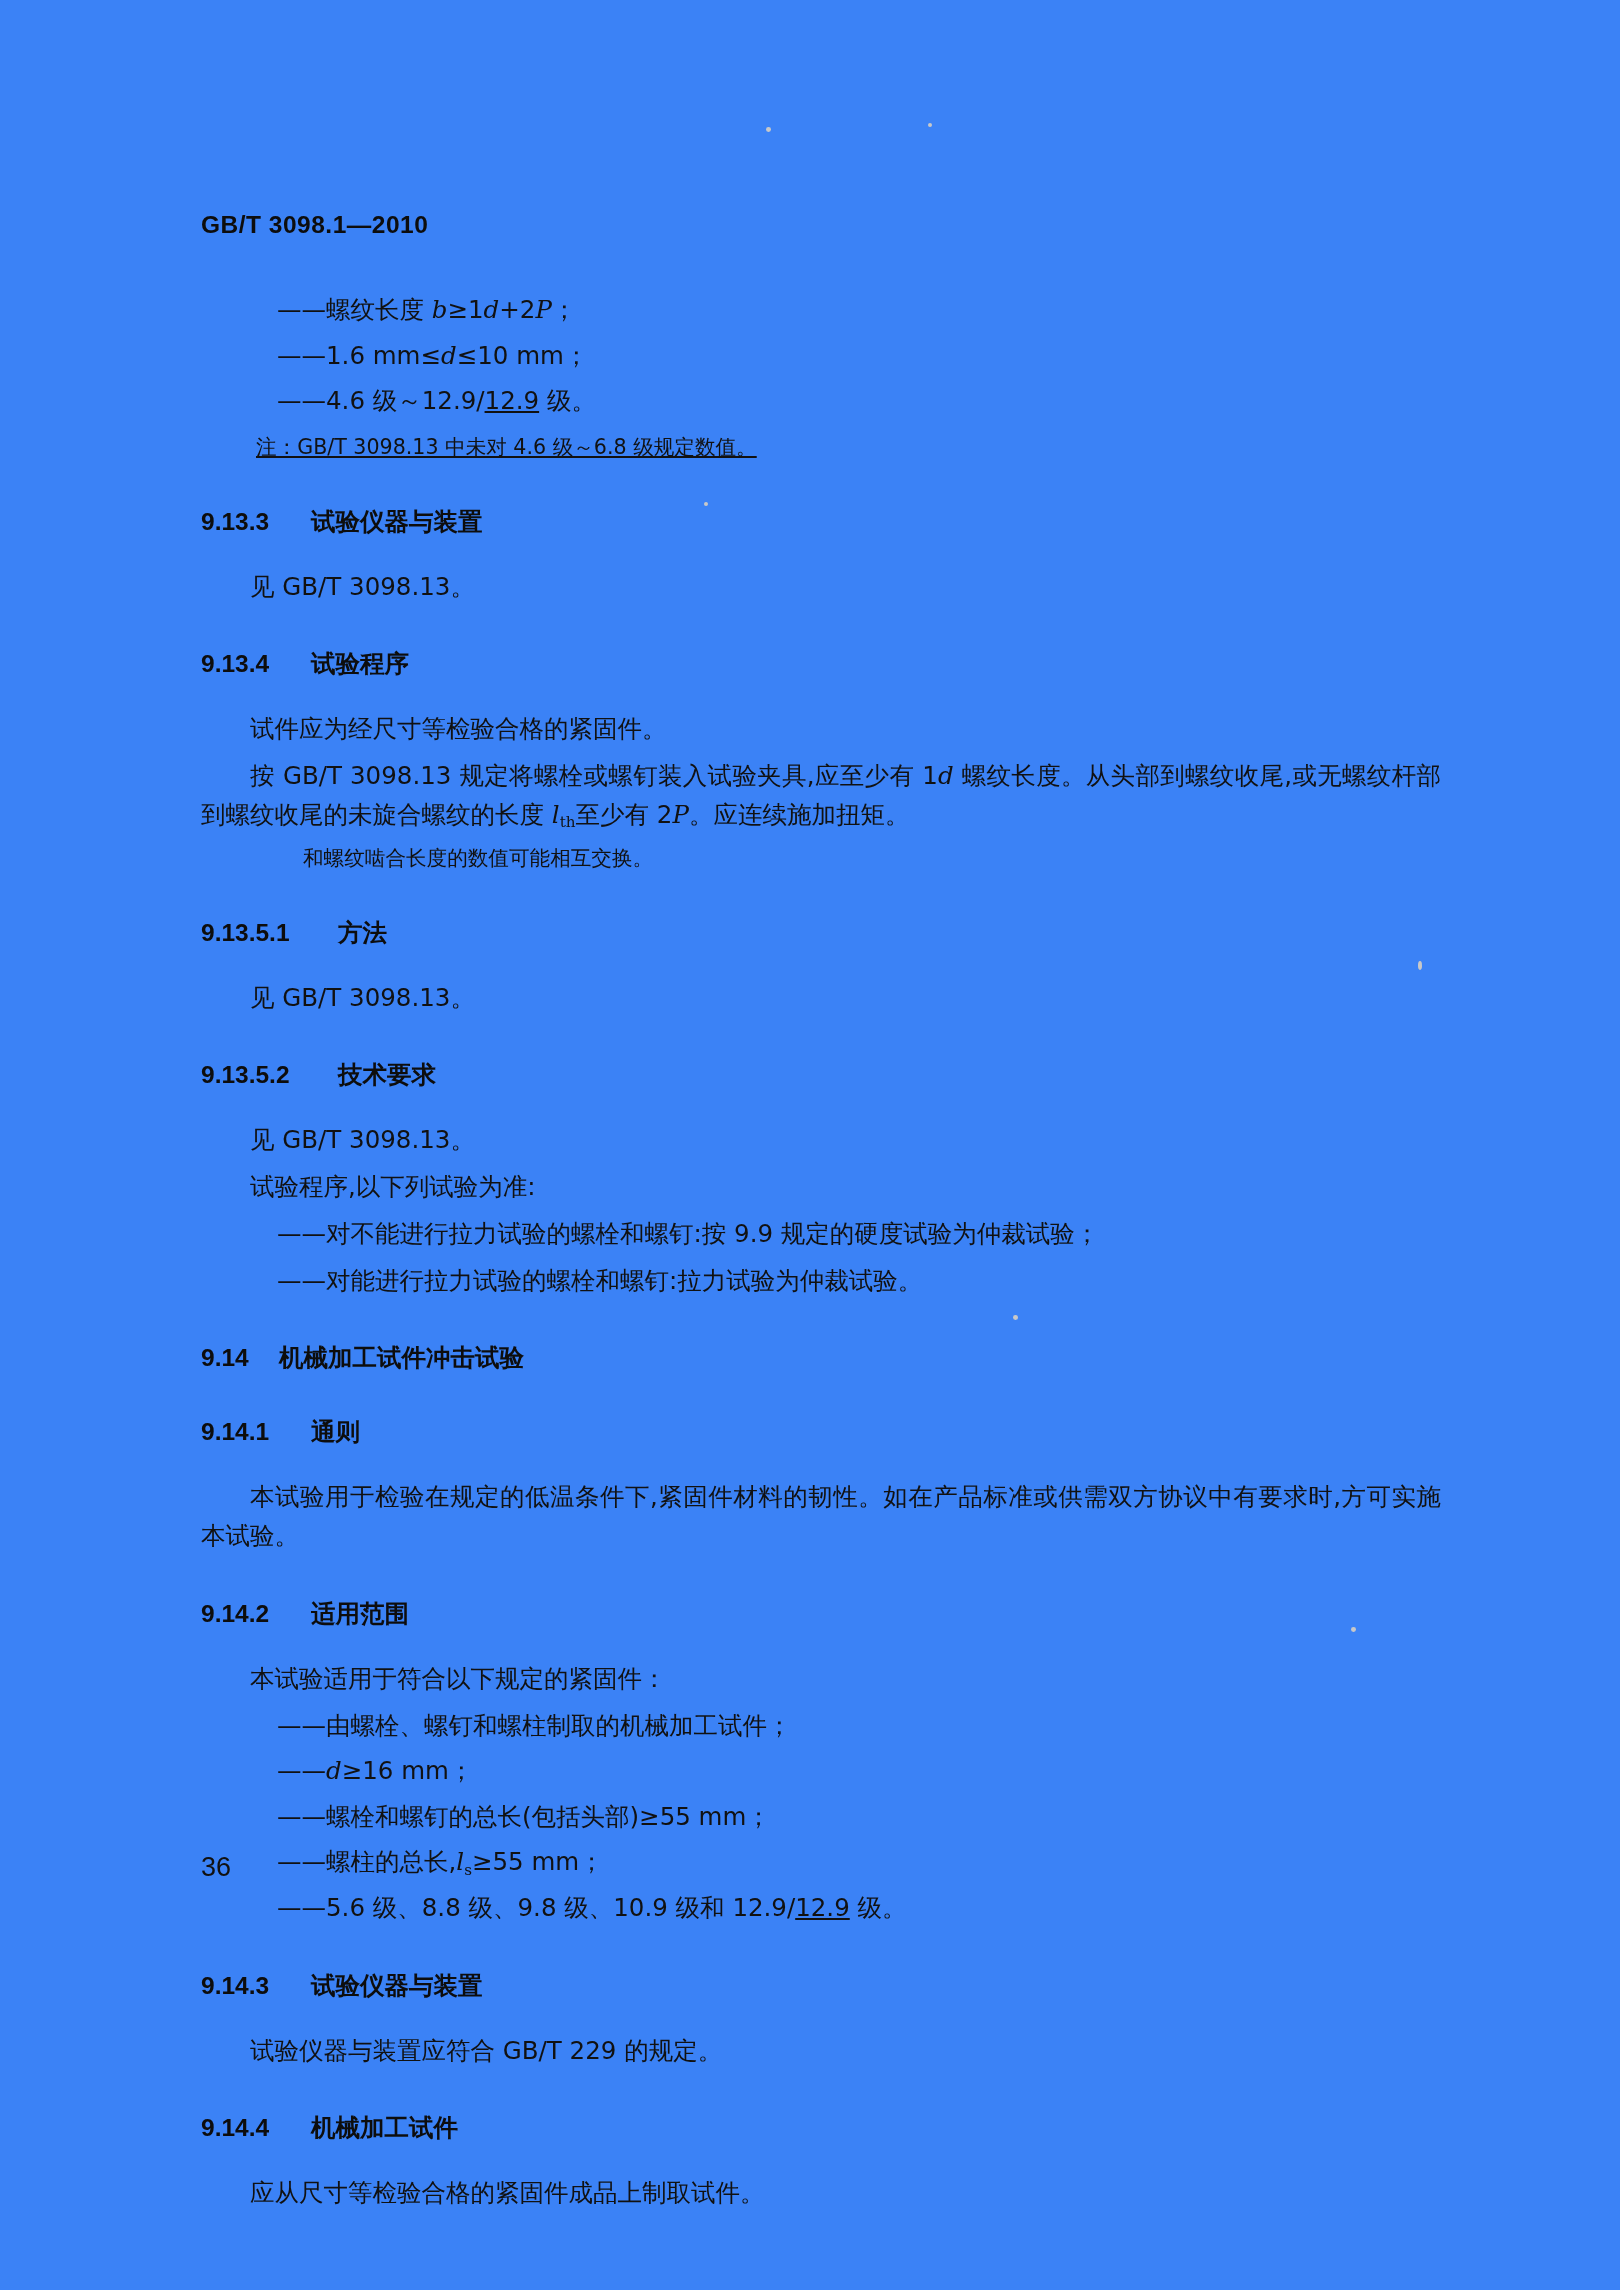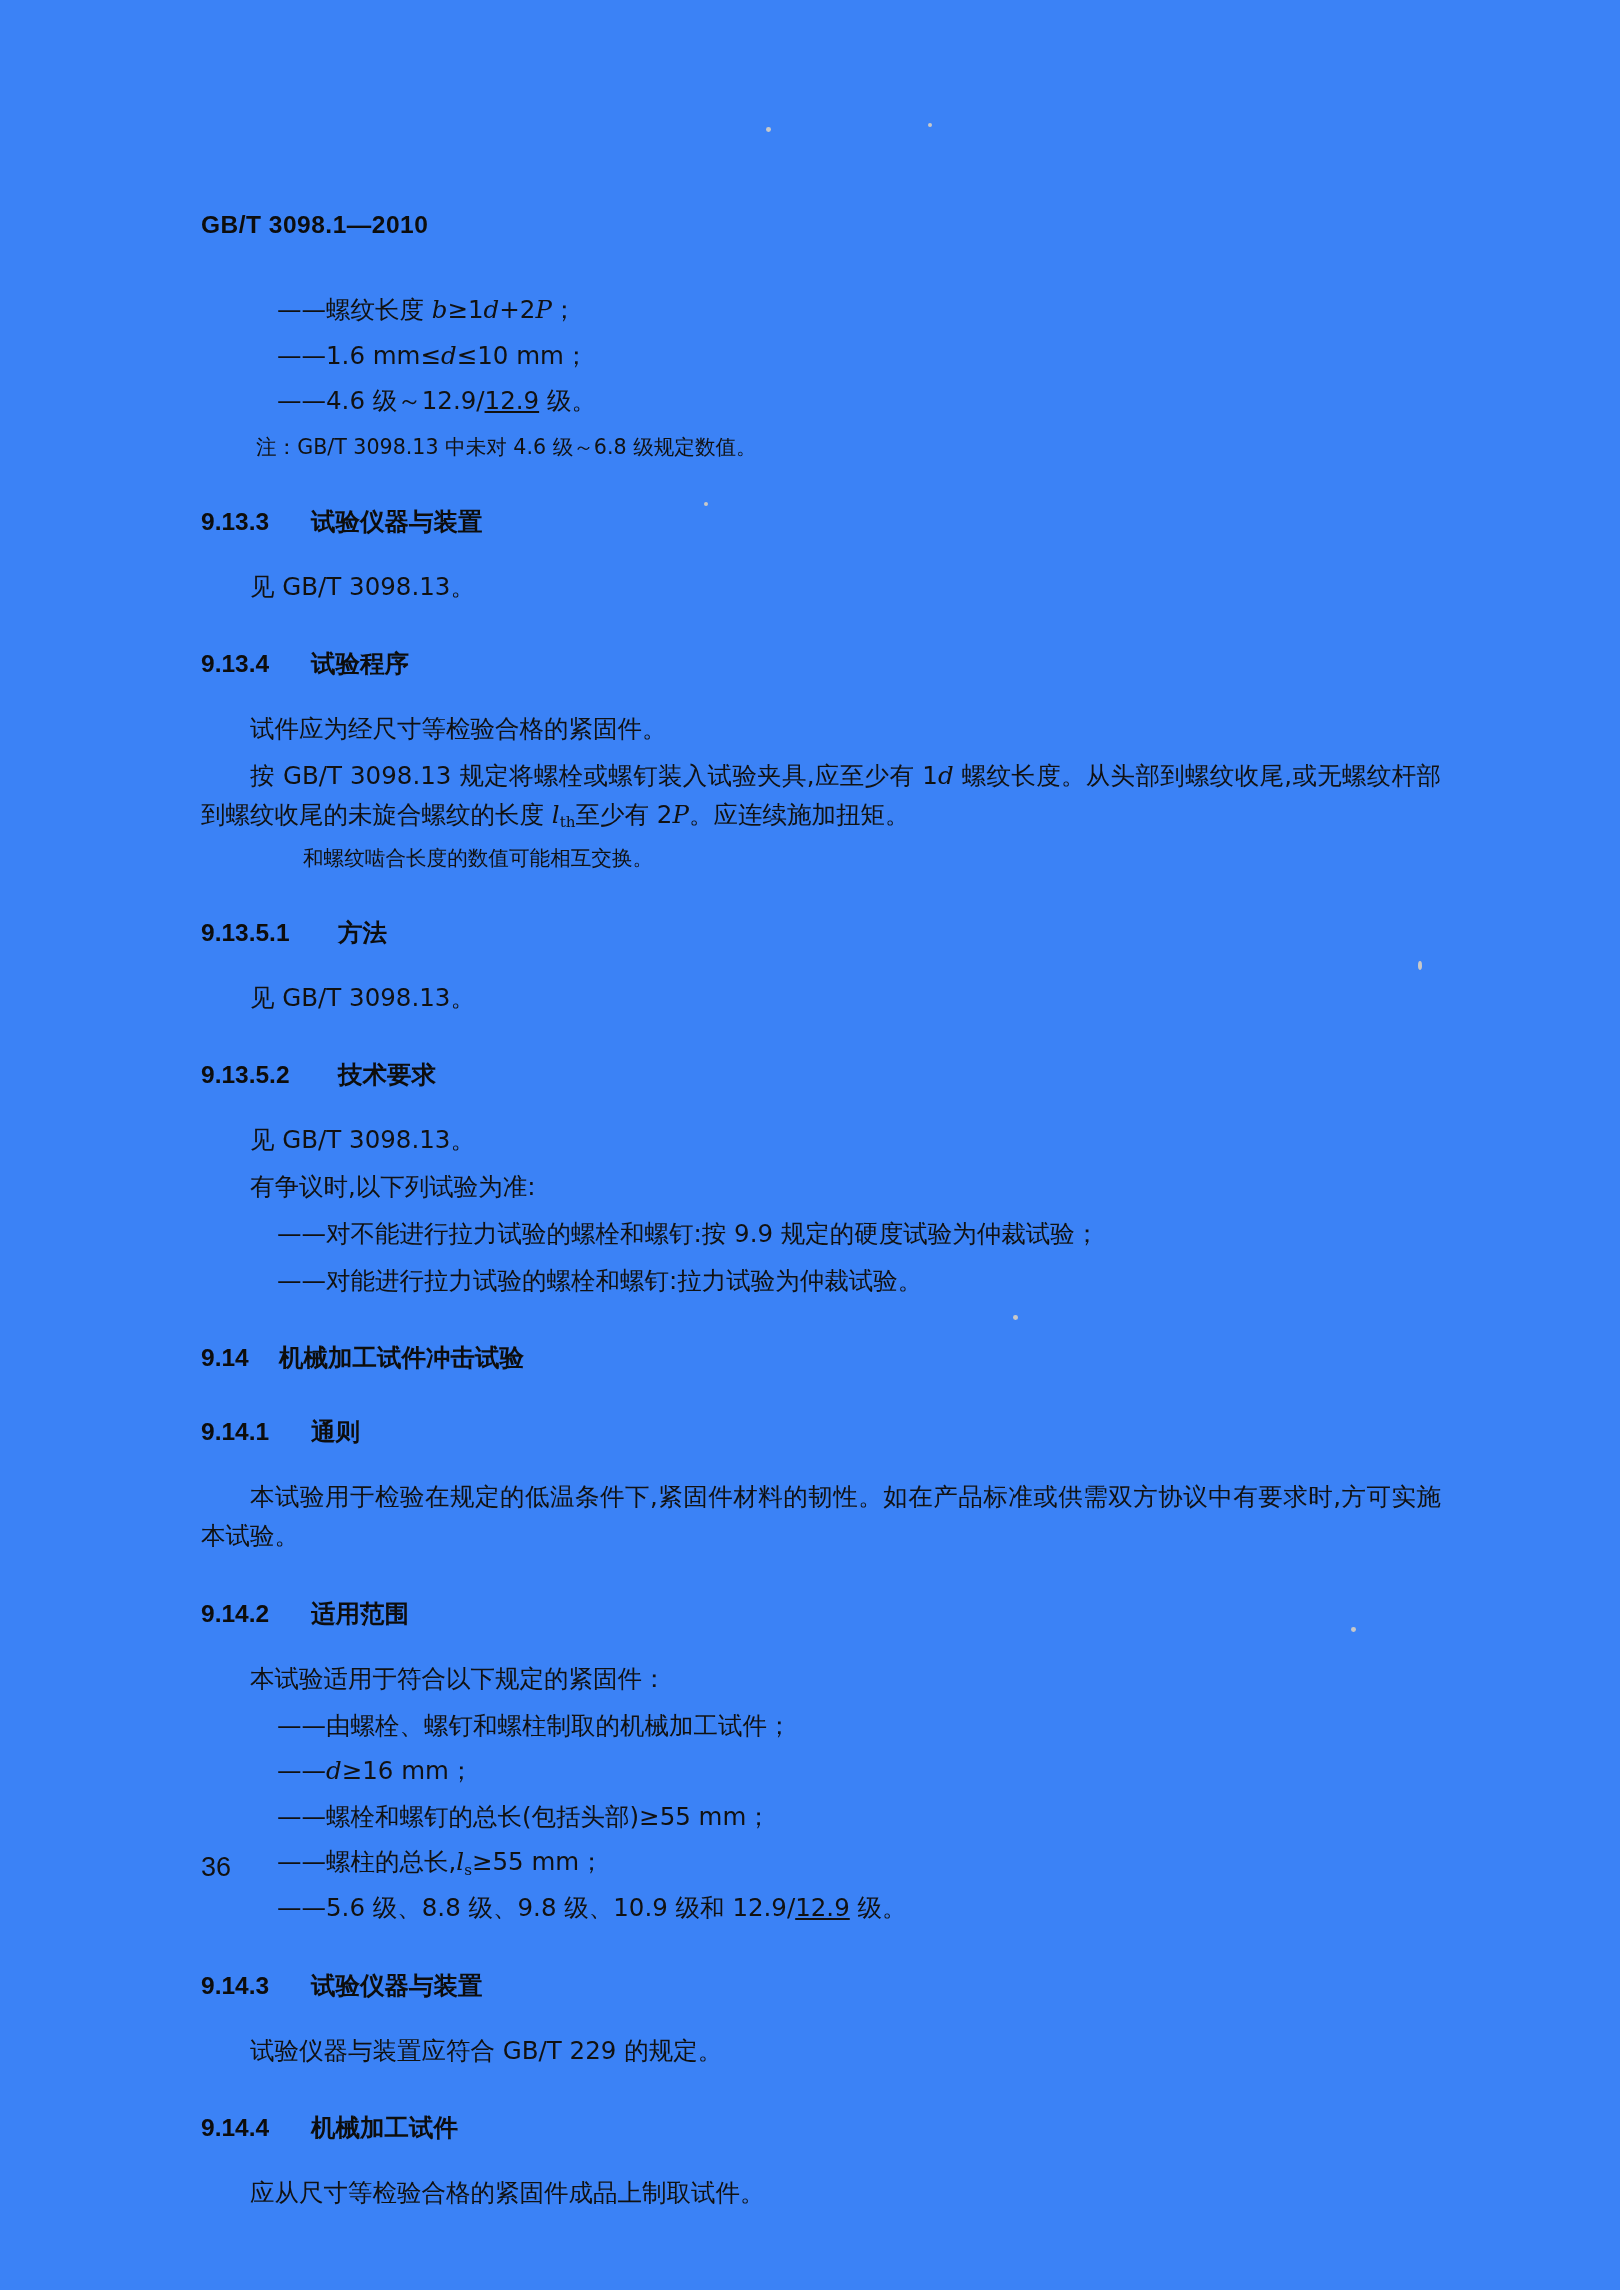--- a/index.html
+++ b/index.html
@@ -38,20 +38,21 @@
     margin: 0 0 5.9px 0;
     padding-left: 76px;
     color: #111;
   }
   .note {
     font-size: 20.6px;
     line-height: 1.6;
     margin: 9.8px 0 0 0;
     padding-left: 55px;
     color: #111;
+    text-decoration: underline;
   }
   .note-cont {
     font-size: 20.6px;
     line-height: 1.6;
     margin: 0;
     padding-left: 102px;
     color: #111;
   }
   h3.sec {
     font-family: "Liberation Sans", sans-serif;
@@ -155,21 +156,21 @@
 
     <h3 class="sec wide">
       <span class="num" style="min-width:137px">9.13.5.1</span><span>方法</span>
     </h3>
     <p class="body indent">见 GB/T 3098.13。</p>
 
     <h3 class="sec wide">
       <span class="num" style="min-width:137px">9.13.5.2</span><span>技术要求</span>
     </h3>
     <p class="body indent">见 GB/T 3098.13。</p>
-    <p class="body indent">有争议时,以下列试验为准:</p>
+    <p class="body indent">试验程序,以下列试验为准:</p>
     <p class="body" style="padding-left:76px">——对不能进行拉力试验的螺栓和螺钉:按 9.9 规定的硬度试验为仲裁试验；</p>
     <p class="body" style="padding-left:76px">——对能进行拉力试验的螺栓和螺钉:拉力试验为仲裁试验。</p>
 
     <h3 class="sec top">
       <span class="num">9.14</span><span>机械加工试件冲击试验</span>
     </h3>
 
     <h3 class="sec wide">
       <span class="num">9.14.1</span><span>通则</span>
     </h3>

